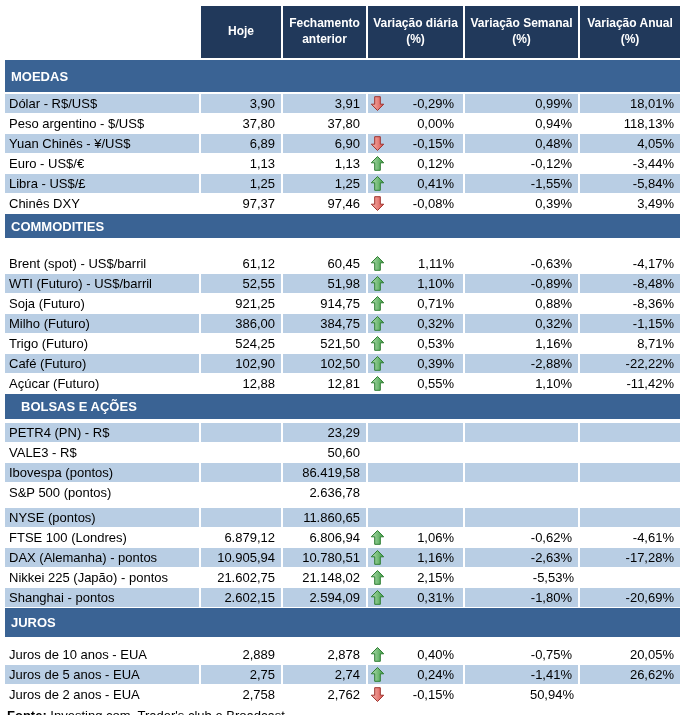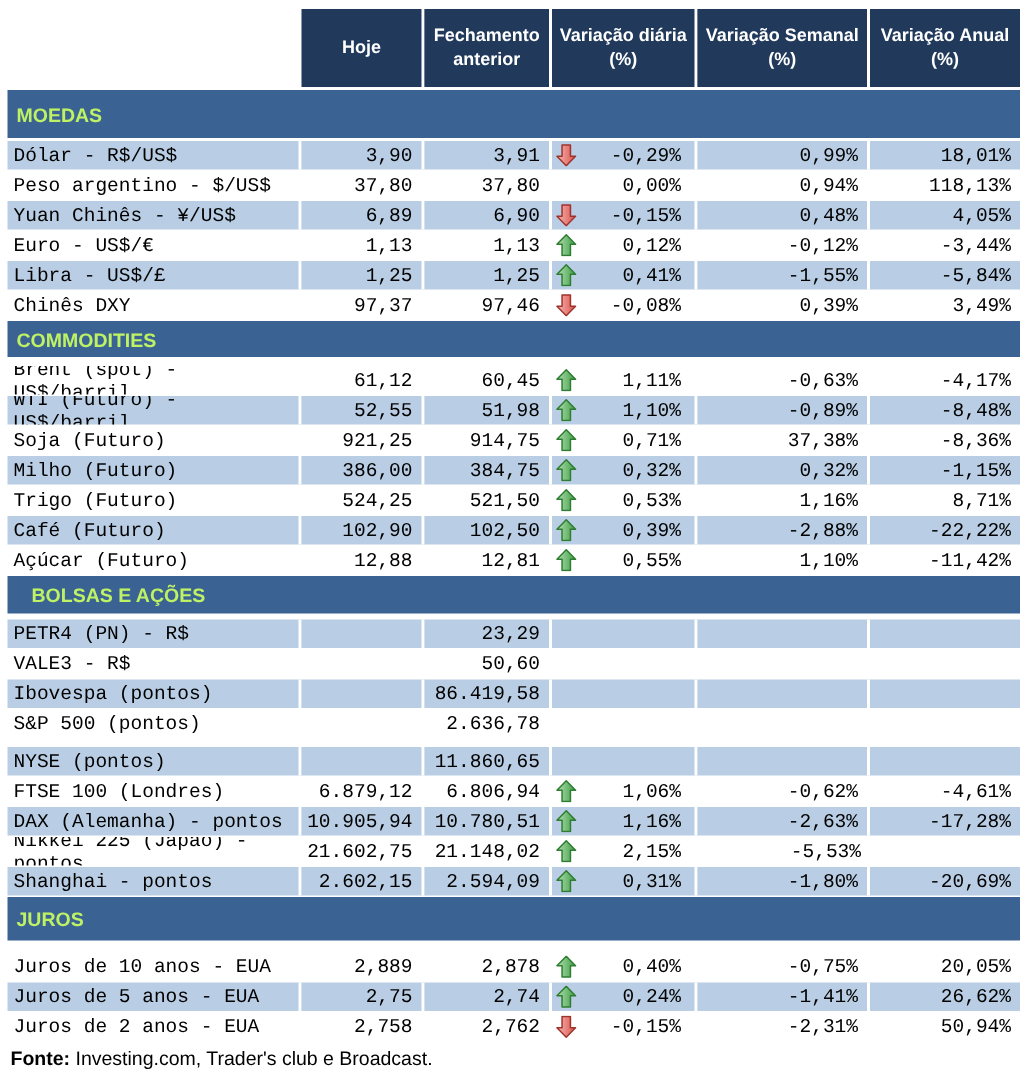--- a/index.html
+++ b/index.html
@@ -20,26 +20,26 @@
   .hdr-cell {
     background: #21395B; color: #fff; font-weight: bold;
     font-size: 12px; line-height: 1.3;
     height: 52px; display: flex; align-items: center; justify-content: center;
     text-align: center; border-right: 2px solid #fff; padding: 0 2px;
   }
   .hdr-cell.blank { background: #fff; border-right: none; }
   .hdr-cell:last-child { border-right: none; }
   
   .section-band {
-    width: 675px; background: #3A6394; color: #bef264;
+    width: 675px; background: #3A6394; color: #ffffff;
     font-weight: bold; font-size: 13px;
     display: flex; align-items: center; padding-left: 6px;
   }
   
-  .data-row { height: 19px; margin-bottom: 1px; font-family: Liberation Mono, monospace; }
+  .data-row { height: 19px; margin-bottom: 1px; }
   .cell {
     font-size: 13px; display: flex; align-items: center;
     height: 19px; border-right: 2px solid #fff; overflow: hidden;
   }
   .cell:last-child { border-right: none; }
   .cell.shaded { background: #B9CEE4; }
   .cell.plain  { background: #fff; }
   .cell.lbl { padding-left: 4px; }
   .cell.num { justify-content: flex-end; padding-right: 6px; }
   .cell.vd  { justify-content: flex-end; padding: 0 9px 0 2px; }
@@ -155,21 +155,21 @@
           <span class="arrow-slot">
             <svg width="15" height="15" viewBox="0 0 14 15">
               <polygon points="7,14.5 0.8,8.2 4.2,8.2 4.2,0.7 9.8,0.7 9.8,8.2 13.2,8.2" fill="url(#gDown)" stroke="#9E332E" stroke-width="1" stroke-linejoin="round"></polygon>
             </svg>
           </span>
           <span class="pct">-0,08%</span>
         </div>
         <div class="cell num plain">0,39%</div>
         <div class="cell num plain">3,49%</div>
       </div>
-      <div class="section-band" style="height: 24px; margin-bottom: 6px;">COMMODITIES</div>
+      <div class="section-band" style="height: 24px; margin-bottom: 16px;">COMMODITIES</div>
       <div class="grid-row data-row">
         <div class="cell lbl plain">Brent (spot) - US$/barril</div>
         <div class="cell num plain">61,12</div>
         <div class="cell num plain">60,45</div>
         <div class="cell vd plain">
           <span class="arrow-slot">
             <svg width="15" height="15" viewBox="0 0 14 15">
               <polygon points="7,0.5 13.2,6.8 9.8,6.8 9.8,14.3 4.2,14.3 4.2,6.8 0.8,6.8" fill="url(#gUp)" stroke="#2E7D32" stroke-width="1" stroke-linejoin="round"></polygon>
             </svg>
           </span>
@@ -198,21 +198,21 @@
         <div class="cell num plain">921,25</div>
         <div class="cell num plain">914,75</div>
         <div class="cell vd plain">
           <span class="arrow-slot">
             <svg width="15" height="15" viewBox="0 0 14 15">
               <polygon points="7,0.5 13.2,6.8 9.8,6.8 9.8,14.3 4.2,14.3 4.2,6.8 0.8,6.8" fill="url(#gUp)" stroke="#2E7D32" stroke-width="1" stroke-linejoin="round"></polygon>
             </svg>
           </span>
           <span class="pct">0,71%</span>
         </div>
-        <div class="cell num plain">37,38%</div>
+        <div class="cell num plain">0,88%</div>
         <div class="cell num plain">-8,36%</div>
       </div>
       <div class="grid-row data-row">
         <div class="cell lbl shaded">Milho (Futuro)</div>
         <div class="cell num shaded">386,00</div>
         <div class="cell num shaded">384,75</div>
         <div class="cell vd shaded">
           <span class="arrow-slot">
             <svg width="15" height="15" viewBox="0 0 14 15">
               <polygon points="7,0.5 13.2,6.8 9.8,6.8 9.8,14.3 4.2,14.3 4.2,6.8 0.8,6.8" fill="url(#gUp)" stroke="#2E7D32" stroke-width="1" stroke-linejoin="round"></polygon>
@@ -419,20 +419,19 @@
         <div class="cell num plain">2,758</div>
         <div class="cell num plain">2,762</div>
         <div class="cell vd plain">
           <span class="arrow-slot">
             <svg width="15" height="15" viewBox="0 0 14 15">
               <polygon points="7,14.5 0.8,8.2 4.2,8.2 4.2,0.7 9.8,0.7 9.8,8.2 13.2,8.2" fill="url(#gDown)" stroke="#9E332E" stroke-width="1" stroke-linejoin="round"></polygon>
             </svg>
           </span>
           <span class="pct">-0,15%</span>
         </div>
-        <div class="cell num plain">-2,31%</div>
         <div class="cell num plain">50,94%</div>
       </div>
     </div>
   <div class="footer">
     <span class="b">Fonte:</span><span> Investing.com, Trader's club e Broadcast.</span>
   </div>
 </div>
 
 </body></html>

